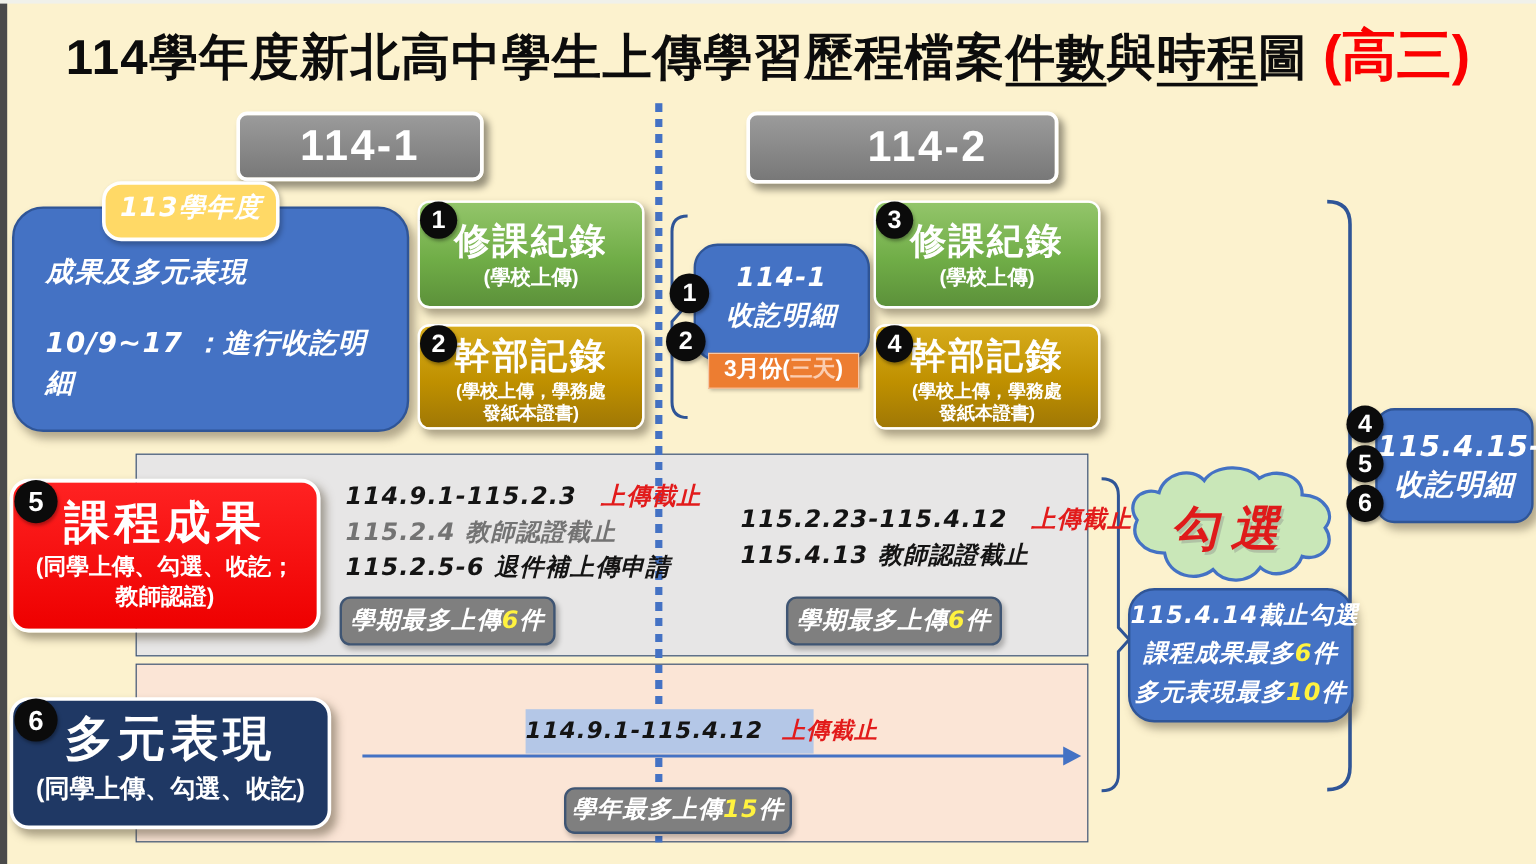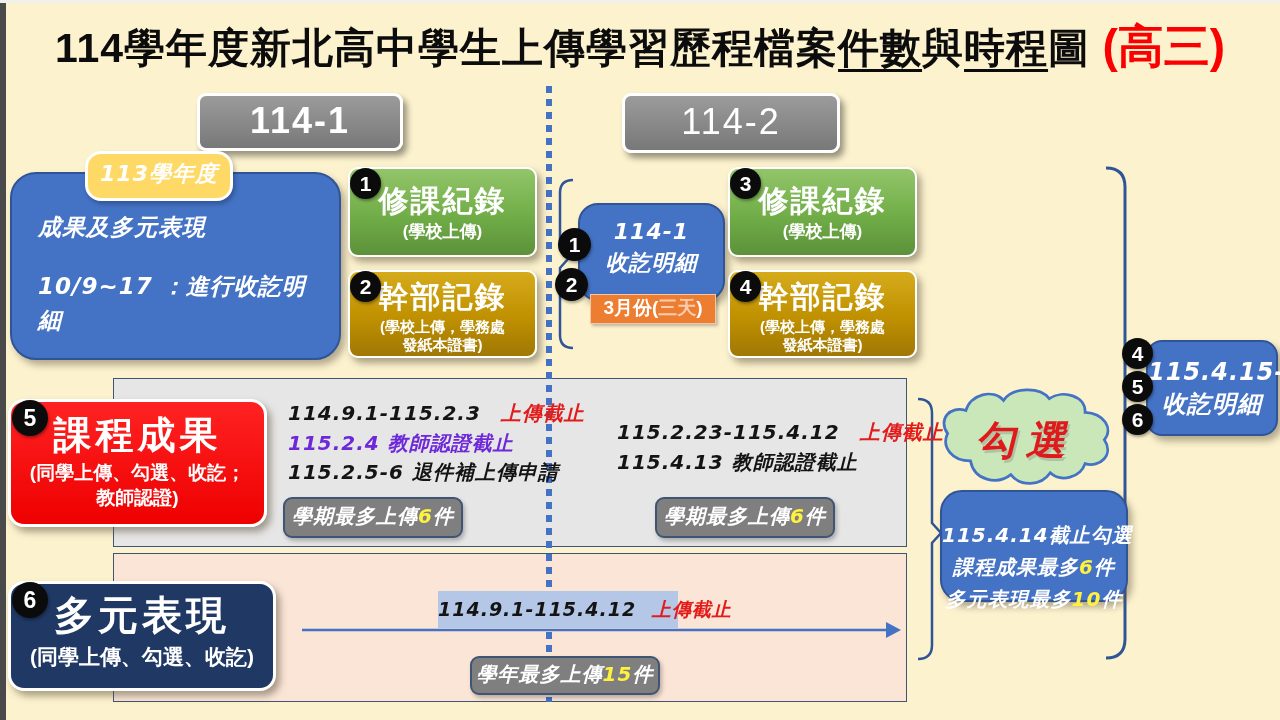--- a/index.html
+++ b/index.html
@@ -53,21 +53,21 @@
   <span style="color:#FB0000;font-size:46px;letter-spacing:0;">(高三)</span>
 </div>
 
 <div class="abs" style="left:197px;top:93px;width:200px;height:52px;border:3px solid #fff;border-radius:9px;
      background:linear-gradient(180deg,#9b9b9b,#787878);box-shadow:4px 5px 6px rgba(0,0,0,.4);
      color:#fff;font-size:36px;font-weight:bold;text-align:center;line-height:50px;z-index:4;letter-spacing:2px;">
   <span>114-1</span>
 </div>
 <div class="abs" style="left:622px;top:93px;width:212px;height:54px;border:3px solid #fff;border-radius:9px;
      background:linear-gradient(180deg,#9b9b9b,#787878);box-shadow:4px 5px 6px rgba(0,0,0,.4);
-     color:#fff;font-size:36px;font-weight:normal;text-align:center;line-height:52px;z-index:4;letter-spacing:2px;">
+     color:#fff;font-size:36px;font-weight:bold;text-align:center;line-height:52px;z-index:4;letter-spacing:2px;padding-left:42px;">
   <span>114-2</span>
 </div>
 
 <div class="bluebox" style="left:10px;top:172px;width:327px;height:184px;border-radius:26px;"></div>
 <div class="abs" style="left:85px;top:151px;width:142px;height:44px;background:#FFD966;border:3px solid #fff;
      border-radius:16px;z-index:5;box-shadow:2px 3px 4px rgba(0,0,0,.25);text-align:center;">
   <span class="hand" style="color:#fff;font-size:22px;line-height:40px;">113學年度</span>
 </div>
 <div class="abs hand" style="left:38px;top:210px;width:285px;color:#fff;font-size:23px;line-height:1.5;z-index:5;">
   <div><span>成果及多元表現</span></div>
@@ -138,21 +138,21 @@
   </div>
 </div>
 <div class="num-badge" style="left:12px;top:400px;width:36px;height:36px;font-size:23px;">
   <span>5</span>
   </div>
 
 <div class="abs hand datespan" style="left:288px;top:400px;font-size:20px;color:#141414;z-index:3;">
   <span>114.9.1-115.2.3</span>
   <span class="redtxt" style="margin-left:12px;">上傳截止</span>
 </div>
-<div class="abs hand datespan" style="left:288px;top:430px;font-size:20px;color:#6d28d9;z-index:3;">
+<div class="abs hand datespan" style="left:288px;top:430px;font-size:20px;color:#737373;z-index:3;">
   <span>115.2.4  教師認證截止</span>
 </div>
 <div class="abs hand datespan" style="left:288px;top:459px;font-size:20px;color:#141414;z-index:3;">
   <span>115.2.5-6  退件補上傳申請</span>
 </div>
 <div class="gray-btn hand" style="left:283px;top:497px;width:176px;height:37px;font-size:20px;line-height:34px;">
   <span>學期最多上傳</span><span class="ynum">6</span><span>件</span>
 </div>
 
 <div class="abs hand datespan" style="left:617px;top:419px;font-size:20px;color:#141414;z-index:3;">
@@ -189,21 +189,21 @@
            C86,4 116,4 126,17 C141,7 166,14 165,32 C186,33 196,50 186,62
            C197,78 181,93 165,88 C160,103 139,109 127,98 C117,113 94,113 84,100
            C69,112 44,106 40,85 Z" fill="#C9E7B8" stroke="#4472C4" stroke-width="3"></path>
 </svg>
 <div class="abs hand" style="left:933px;top:413px;width:185px;text-align:center;font-size:40px;color:#DF1A1A;
      letter-spacing:10px;z-index:4;text-shadow:2px 3px 0 rgba(130,130,130,.35);">
   <span>勾選</span>
 </div>
 
 <div class="bluebox hand" style="left:940px;top:490px;width:188px;height:112px;border-radius:22px;z-index:5;
-     text-align:center;font-size:20px;line-height:1.6;padding-top:27px;box-sizing:border-box;">
+     text-align:center;font-size:20px;line-height:1.6;padding-top:4px;box-sizing:border-box;">
   <div style="white-space:nowrap;">115.4.14截止勾選</div>
   <div style="white-space:nowrap;">
     <span>課程成果最多</span><span class="ynum">6</span><span>件</span>
   </div>
   <div style="white-space:nowrap;">
     <span>多元表現最多</span><span class="ynum">10</span><span>件</span>
   </div>
 </div>
 
 <div class="bluebox hand" style="left:1146px;top:340px;width:128px;height:92px;border-radius:16px;text-align:center;">

